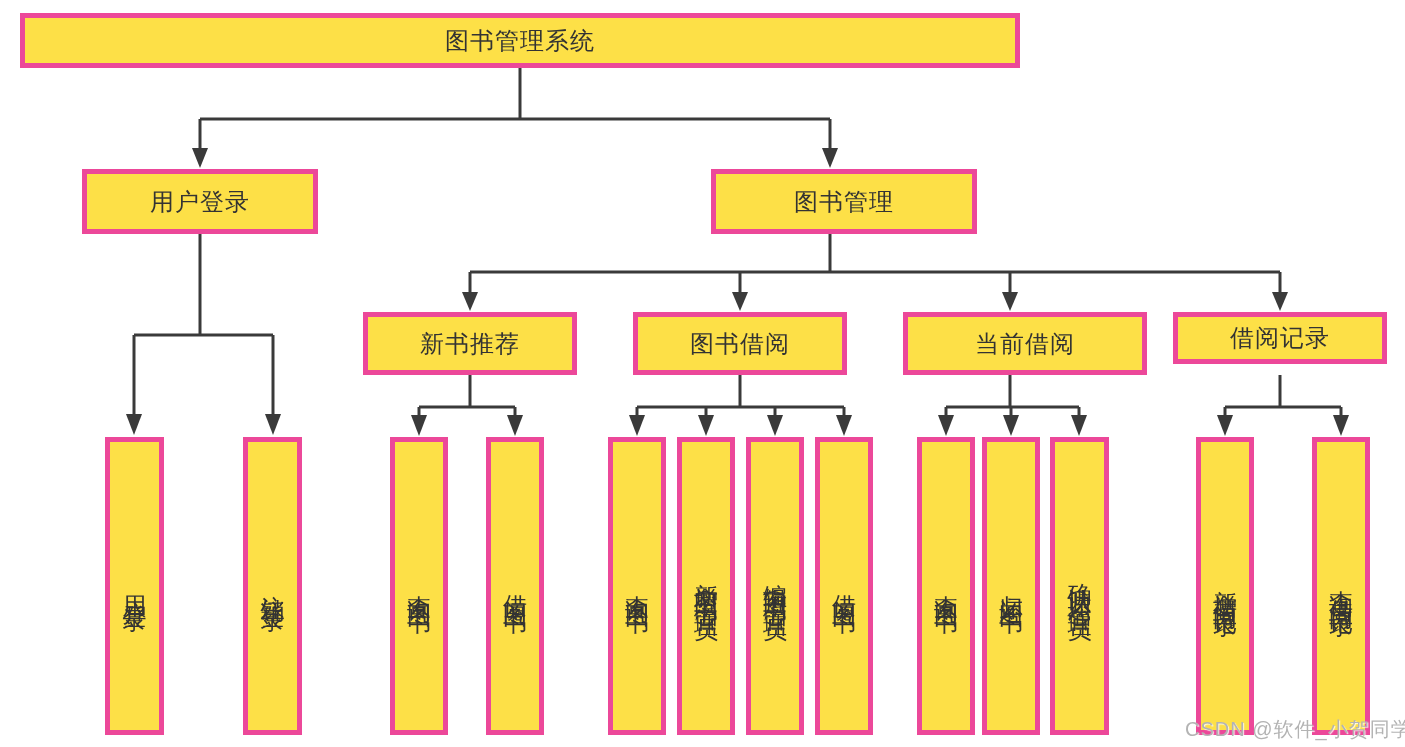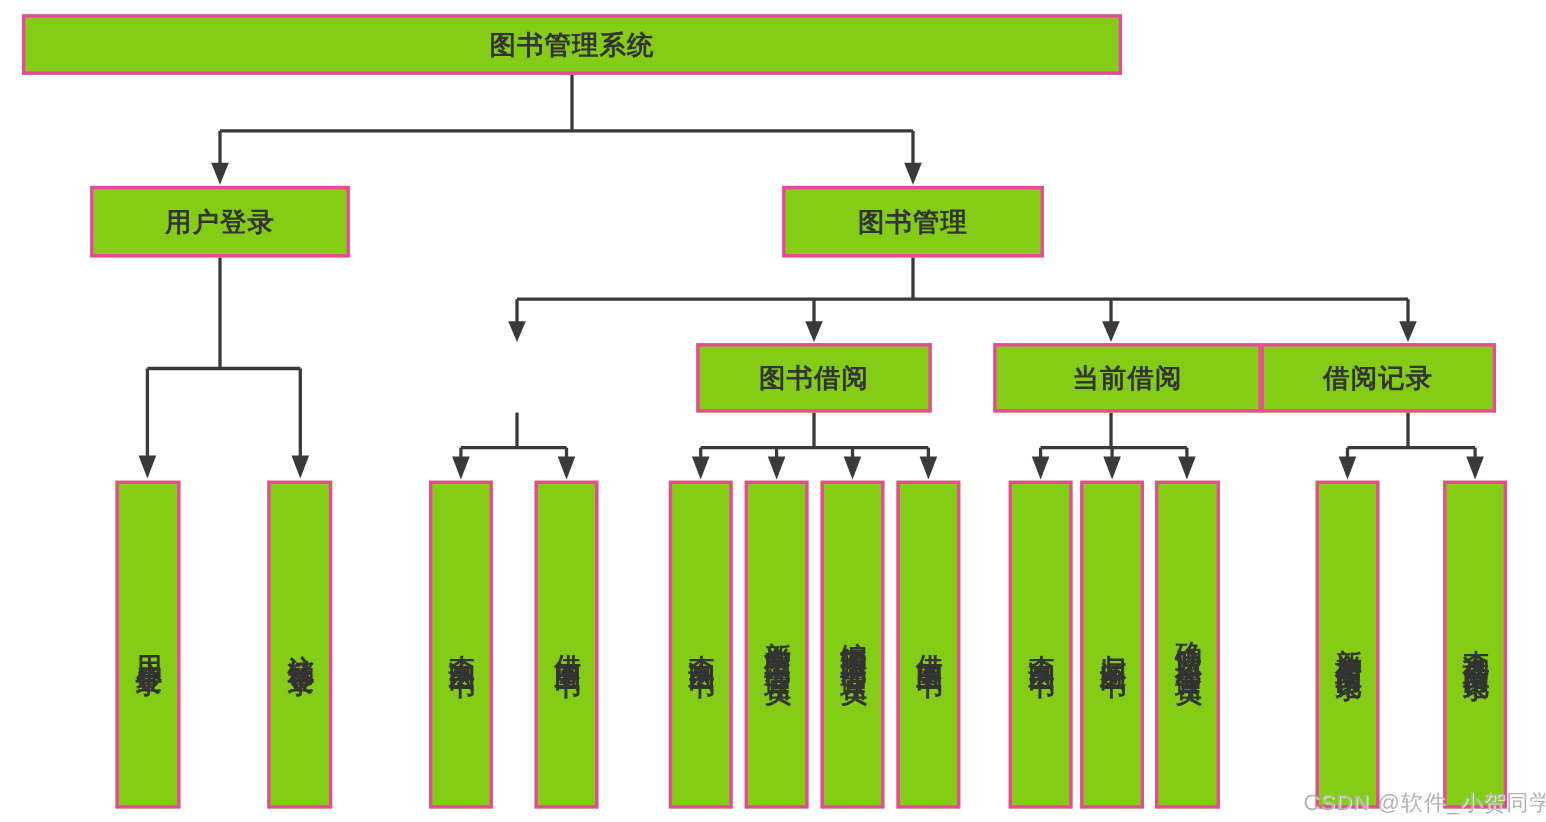--- a/index.html
+++ b/index.html
@@ -25,27 +25,26 @@
     stroke-width: 3;
     fill: none;
   }
   svg.edges polygon {
     fill: #3a3a3a;
     stroke: none;
   }
   .hbox, .vbox {
     position: absolute;
     box-sizing: border-box;
-    background: #84cc16;
-    border: 3px solid #ec4899;
+    background: #fde047;
+    border: 5px solid #ec4899;
     display: flex;
     align-items: center;
     justify-content: center;
     color: #333333;
-    font-weight: bold;
   }
   .hbox span {
     font-size: 24px;
     letter-spacing: 1px;
     white-space: nowrap;
   }
   .vbox span {
     writing-mode: vertical-lr;
     text-orientation: mixed;
     font-size: 24px;
@@ -146,38 +145,41 @@
     </g>
   </svg>
 
   <div class="hbox" style="left:20px; top:13px; width:1000px; height:55px;">
     <span>图书管理系统</span>
   </div>
 
   <div class="hbox" style="left:82px; top:169px; width:236px; height:65px;">
     <span>用户登录</span>
   </div>
-  <div class="hbox" style="left:711px; top:169px; width:238px; height:65px;text-align:center;">
+  <div class="hbox" style="left:711px; top:169px; width:266px; height:65px;text-align:center;">
     <span>图书管理</span>
   </div>
 
   <div class="vbox" style="left:105px; top:437px; width:59px; height:298px;">
     <span>用户登录</span>
   </div>
   <div class="vbox" style="left:243px; top:437px; width:59px; height:298px;">
     <span>注销登录</span>
   </div>
 
+  <div class="hbox" style="left:363px; top:312px; width:214px; height:63px;">
+    <span>新书推荐</span>
+  </div>
   <div class="hbox" style="left:633px; top:312px; width:214px; height:63px;">
     <span>图书借阅</span>
   </div>
   <div class="hbox" style="left:903px; top:312px; width:244px; height:63px;">
     <span>当前借阅</span>
   </div>
-  <div class="hbox" style="left:1146px; top:312px; width:214px; height:63px;">
+  <div class="hbox" style="left:1173px; top:312px; width:214px; height:52px;">
     <span>借阅记录</span>
   </div>
 
   <div class="vbox" style="left:390px; top:437px; width:58px; height:298px;">
     <span>查询图书</span>
   </div>
   <div class="vbox" style="left:486px; top:437px; width:58px; height:298px;">
     <span>借阅图书</span>
   </div>
 

